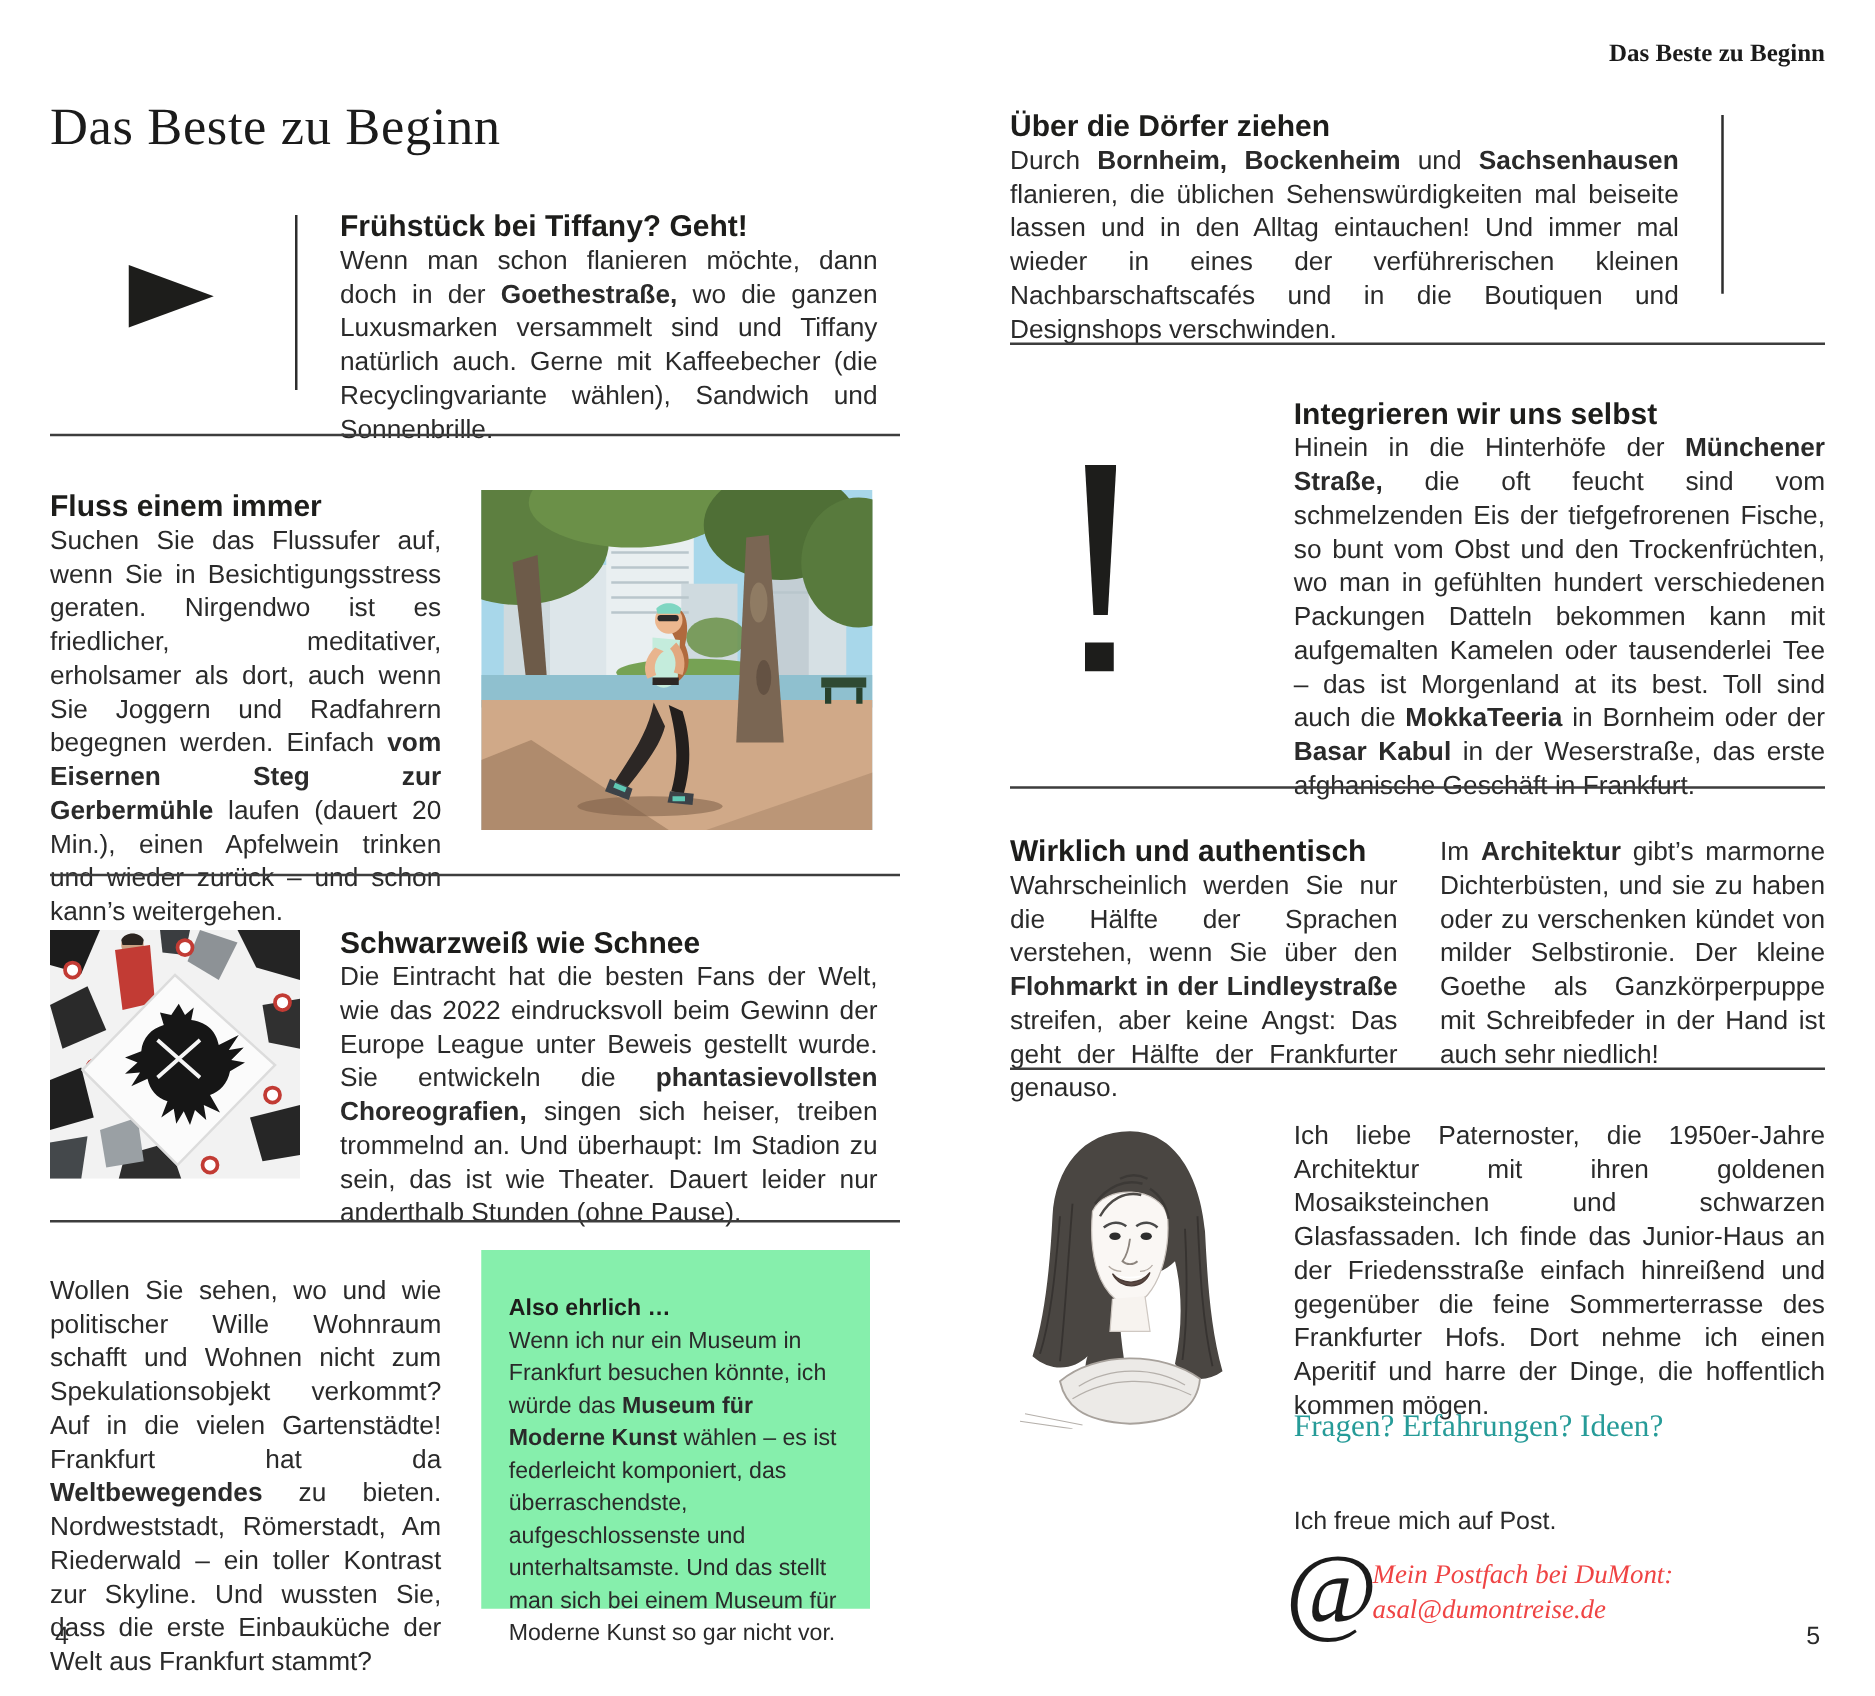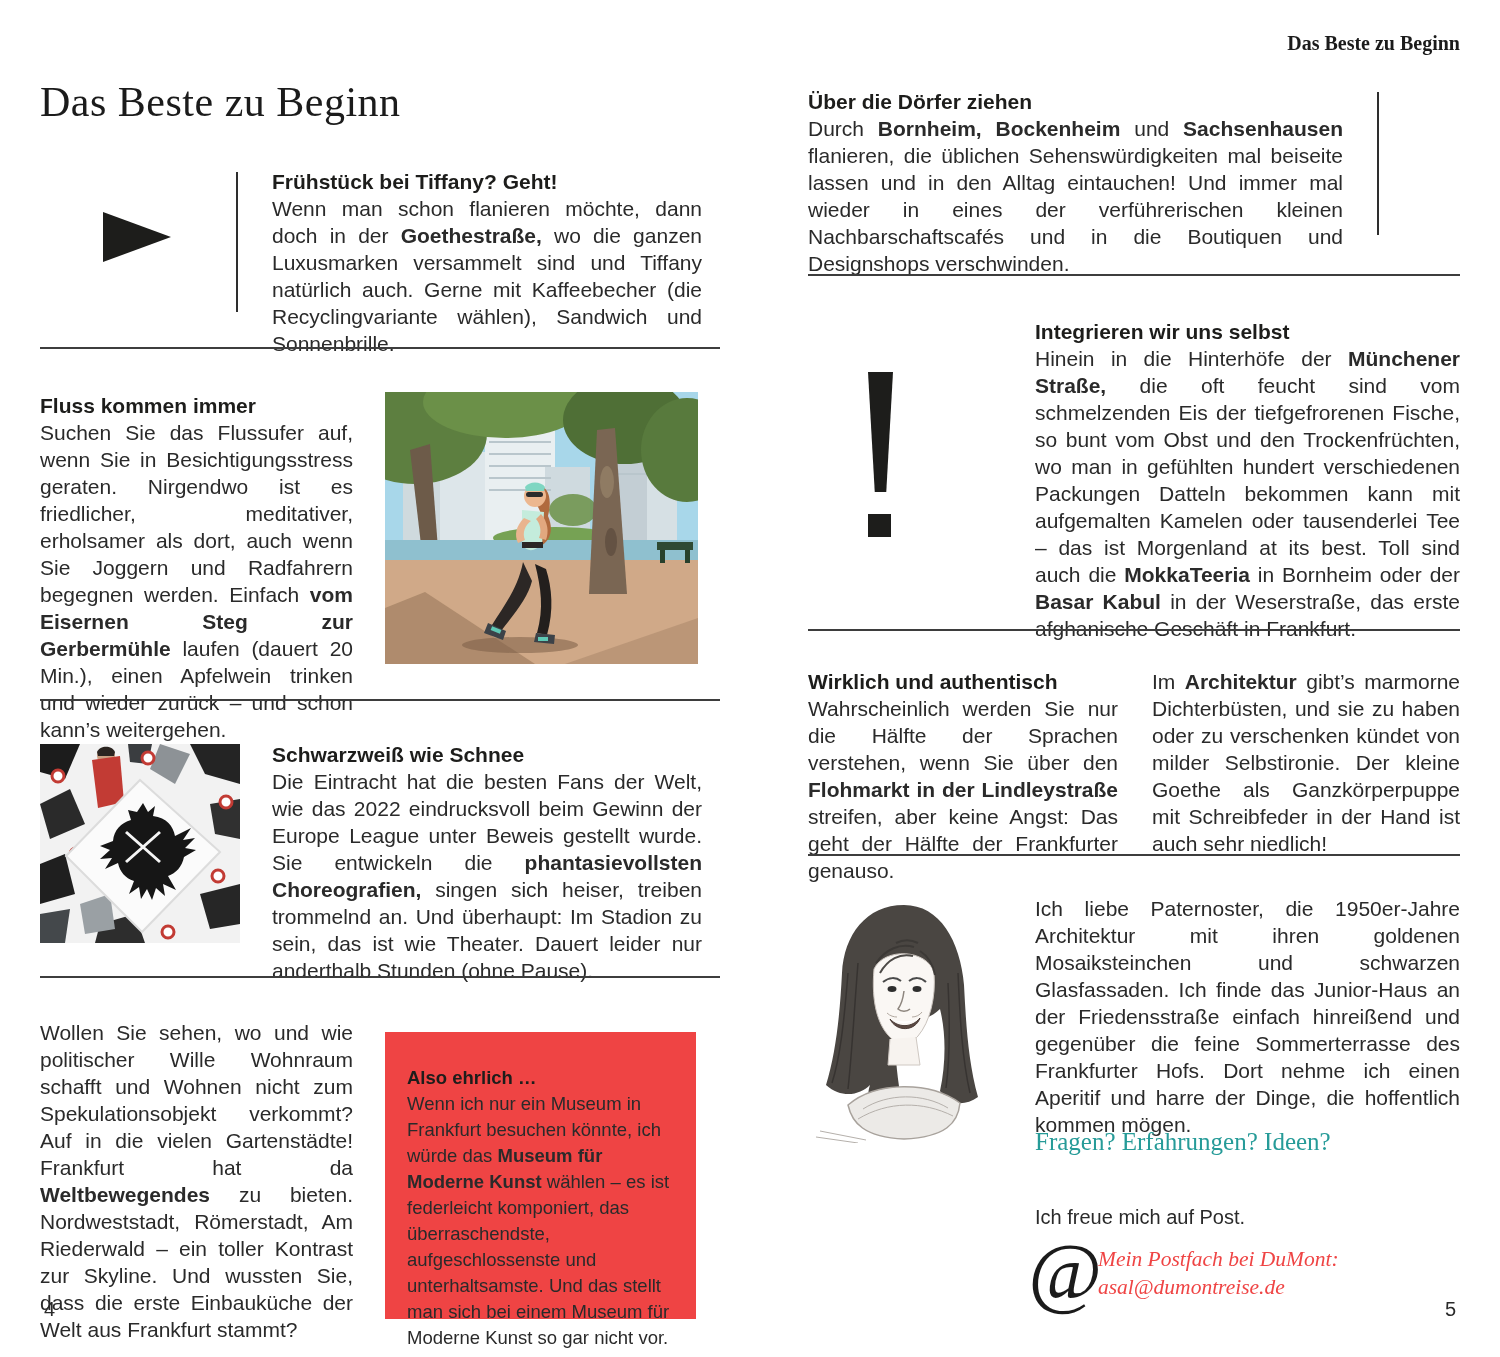--- a/index.html
+++ b/index.html
@@ -5,29 +5,29 @@
   * { margin:0; padding:0; box-sizing:border-box; }
   html,body { background:#ffffff; }
   body {
     position:relative; width:1500px; height:1357px;
     font-family:"Liberation Sans", sans-serif;
     color:#2a2a2a; overflow:hidden;
   }
   .abs { position:absolute; }
   .body-text { font-size:21px; line-height:27px; text-align:justify; color:#2a2a2a; }
   .body-text .b { font-weight:bold; }
-  .sec-heading { font-size:21px; line-height:27px; font-weight:bold; color:#1d1d1b; }
+  .sec-heading { font-size:24px; line-height:27px; font-weight:bold; color:#1d1d1b; }
   .serif { font-family:"Liberation Serif", serif; }
   .rule-h { height:2px; background:#3d3d3d; }
   .rule-v { width:2px; background:#2e2e2e; }
   .page-title { font-size:42px; color:#1b1b1b; font-weight:normal; letter-spacing:0.5px; }
   .running-header { font-size:20px; font-weight:bold; color:#1b1b1b; text-align:right; }
   .play-triangle { width:0; height:0; border-top:25px solid transparent;
     border-bottom:25px solid transparent; border-left:68px solid #1d1d1b; }
-  .tip-box { background:#ef4444; padding:33px 22px 20px 22px;margin-top:32px; }
+  .tip-box { background:#86efac; padding:33px 22px 20px 22px; }
   .tip-box .body-text { font-size:18.5px; line-height:26px; text-align:left; }
   .tip-box .sec-heading { font-size:18.5px; line-height:26px; }
   .excl-bar { width:25px; height:120px; background:#1d1d1b;
     clip-path:polygon(0 0,100% 0,73% 100%,27% 100%); }
   .excl-dot { width:23px; height:23px; background:#1d1d1b; margin-top:22px; }
   .contact-heading { font-size:25px; color:#269b98; font-weight:normal; }
   .contact-subline { font-size:20px; color:#2a2a2a;margin-top:28px; }
   .at-glyph { font-size:80px; font-style:italic; color:#1b1b1b; line-height:1; }
   .postfach { font-size:21.5px; line-height:28px; font-style:italic; color:#ef4444; }
   .page-number { font-size:20px; color:#2a2a2a; }
@@ -42,21 +42,21 @@
 <div class="abs rule-v" style="left:236px; top:172px; height:140px;"></div>
 
 <div class="abs" style="left:272px; top:168px; width:430px;">
   <div class="sec-heading">Frühstück bei Tiffany? Geht!</div>
   <div class="body-text"><span>Wenn man schon flanieren möchte, dann doch in der </span><span class="b">Goethestraße,</span><span> wo die ganzen Luxusmarken versammelt sind und Tiffany natürlich auch. Gerne mit Kaffeebecher (die Recyclingvariante wählen), Sandwich und Sonnenbrille.</span></div>
 </div>
 
 <div class="abs rule-h" style="left:40px; top:347px; width:680px;"></div>
 
 <div class="abs" style="left:40px; top:392px; width:313px;">
-  <div class="sec-heading">Fluss kommen immer</div>
+  <div class="sec-heading">Fluss einem immer</div>
   <div class="body-text"><span>Suchen Sie das Flussufer auf, wenn Sie in Besichtigungsstress geraten. Nirgendwo ist es friedlicher, meditativer, erholsamer als dort, auch wenn Sie Joggern und Radfahrern begegnen werden. Einfach </span><span class="b">vom Eisernen Steg zur Gerbermühle</span><span> laufen (dauert 20 Min.), einen Apfelwein trinken und wieder zurück – und schon kann’s weitergehen.</span></div>
 </div>
 
 <svg class="abs photo" style="left:385px; top:392px;" width="313" height="272" viewBox="0 0 313 272">
   <rect width="313" height="272" fill="#a8d7ea"></rect>
   <g>
     <rect x="18" y="85" width="40" height="85" fill="#cfdade"></rect>
     <rect x="55" y="60" width="55" height="110" fill="#dde6ea"></rect>
     <rect x="100" y="38" width="70" height="135" fill="#e9eff1"></rect>
     <rect x="160" y="75" width="45" height="100" fill="#cfdadf"></rect>

